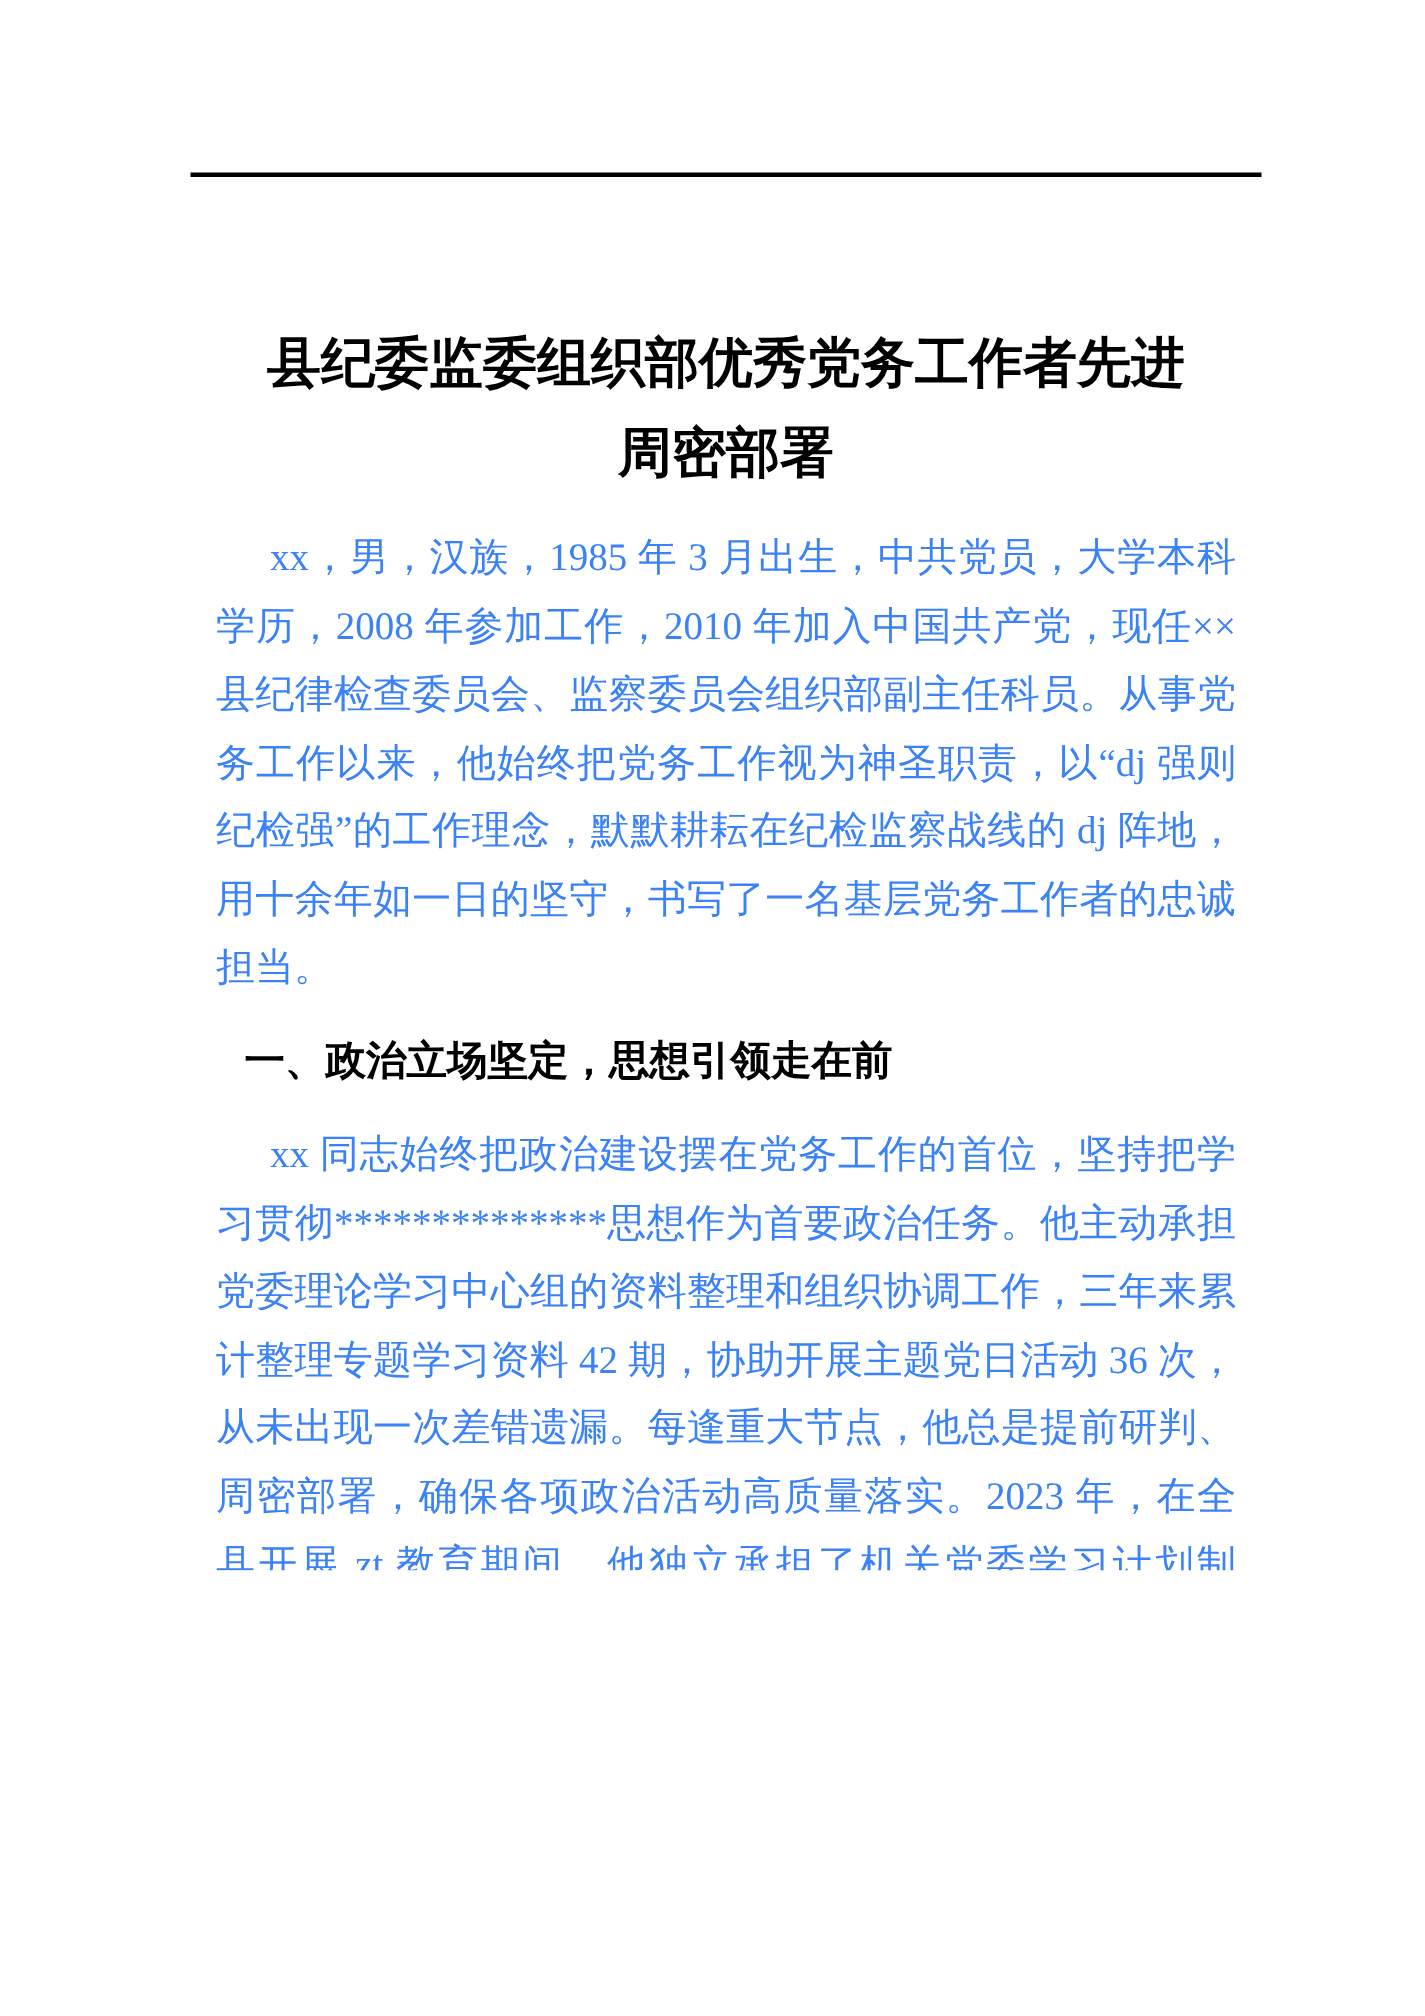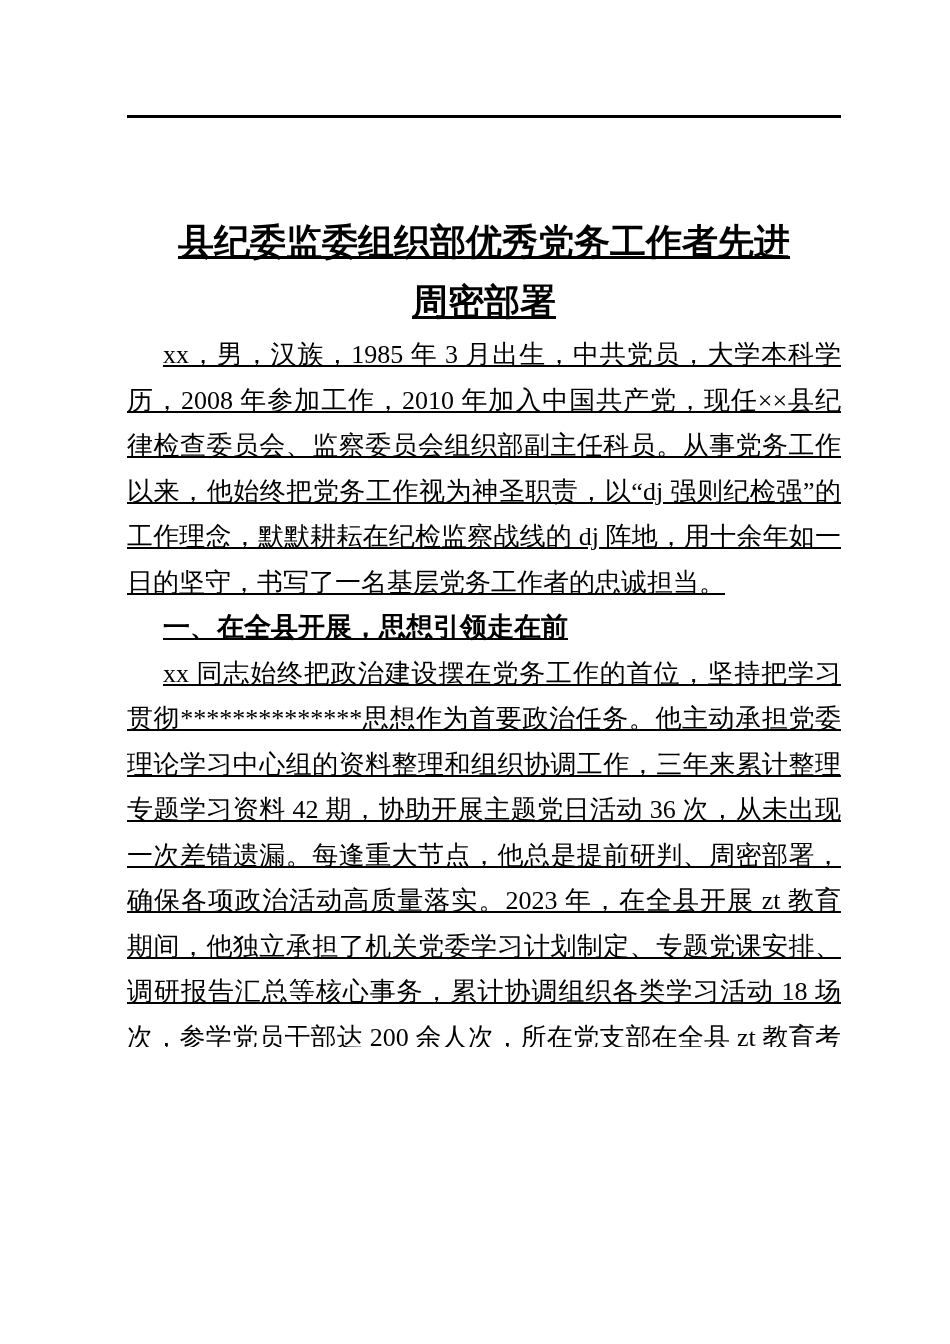--- a/index.html
+++ b/index.html
@@ -10,43 +10,42 @@
   .page {
     position: relative;
     width: 950px;
     height: 1047px;
     background: #ffffff;
     color: #000000;
     font-family: "Liberation Serif", "DejaVu Serif", serif;
     box-sizing: border-box;
     padding: 0 109px 0 127px;
     overflow: hidden;
-    text-decoration: underline;
   }
   .header-rule {
     margin-top: 115px;
     height: 3px;
     background: #000000;
   }
   .doc-title {
     margin: 94px 0 0 0;
     font-size: 36px;
     line-height: 60px;
     font-weight: 700;
     text-align: center;
     color: #000000;
   }
   .para {
-    margin: 0;
+    margin: 17px;
     font-size: 26px;
     line-height: 45.5px;
     text-align: justify;
     text-justify: inter-ideograph;
     text-indent: 36px;
-    color: #000000;
+    color: #3b82f6;
   }
   .section-heading {
     margin: 0;
     font-size: 27px;
     line-height: 45.5px;
     font-weight: 700;
     text-indent: 36px;
     text-align: left;
     color: #000000;
   }
@@ -58,19 +57,19 @@
 
   <div class="header-rule"></div>
 
   <h1 class="doc-title">
     <span>县纪委监委组织部优秀党务工作者先进</span><br>
     <span>周密部署</span>
   </h1>
 
   <p class="para">xx，男，汉族，1985 年 3 月出生，中共党员，大学本科学历，2008 年参加工作，2010 年加入中国共产党，现任××县纪律检查委员会、监察委员会组织部副主任科员。从事党务工作以来，他始终把党务工作视为神圣职责，以“dj 强则纪检强”的工作理念，默默耕耘在纪检监察战线的 dj 阵地，用十余年如一日的坚守，书写了一名基层党务工作者的忠诚担当。</p>
 
-  <h2 class="section-heading">一、在全县开展，思想引领走在前</h2>
+  <h2 class="section-heading">一、政治立场坚定，思想引领走在前</h2>
 
   <p class="para">xx 同志始终把政治建设摆在党务工作的首位，坚持把学习贯彻**************思想作为首要政治任务。他主动承担党委理论学习中心组的资料整理和组织协调工作，三年来累计整理专题学习资料 42 期，协助开展主题党日活动 36 次，从未出现一次差错遗漏。每逢重大节点，他总是提前研判、周密部署，确保各项政治活动高质量落实。2023 年，在全县开展 zt 教育期间，他独立承担了机关党委学习计划制定、专题党课安排、调研报告汇总等核心事务，累计协调组织各类学习活动 18 场次，参学党员干部达 200 余人次，所在党支部在全县 zt 教育考核中被评为“优秀等次”。同事们都说，“有事找老李，准没错”，这句话是对他政治可靠、作风过硬最朴实的认可。</p>
 
   <h2 class="section-heading">二、他总是提前研判，党务工作有实效</h2>
 
 </div>
 
 </body></html>

